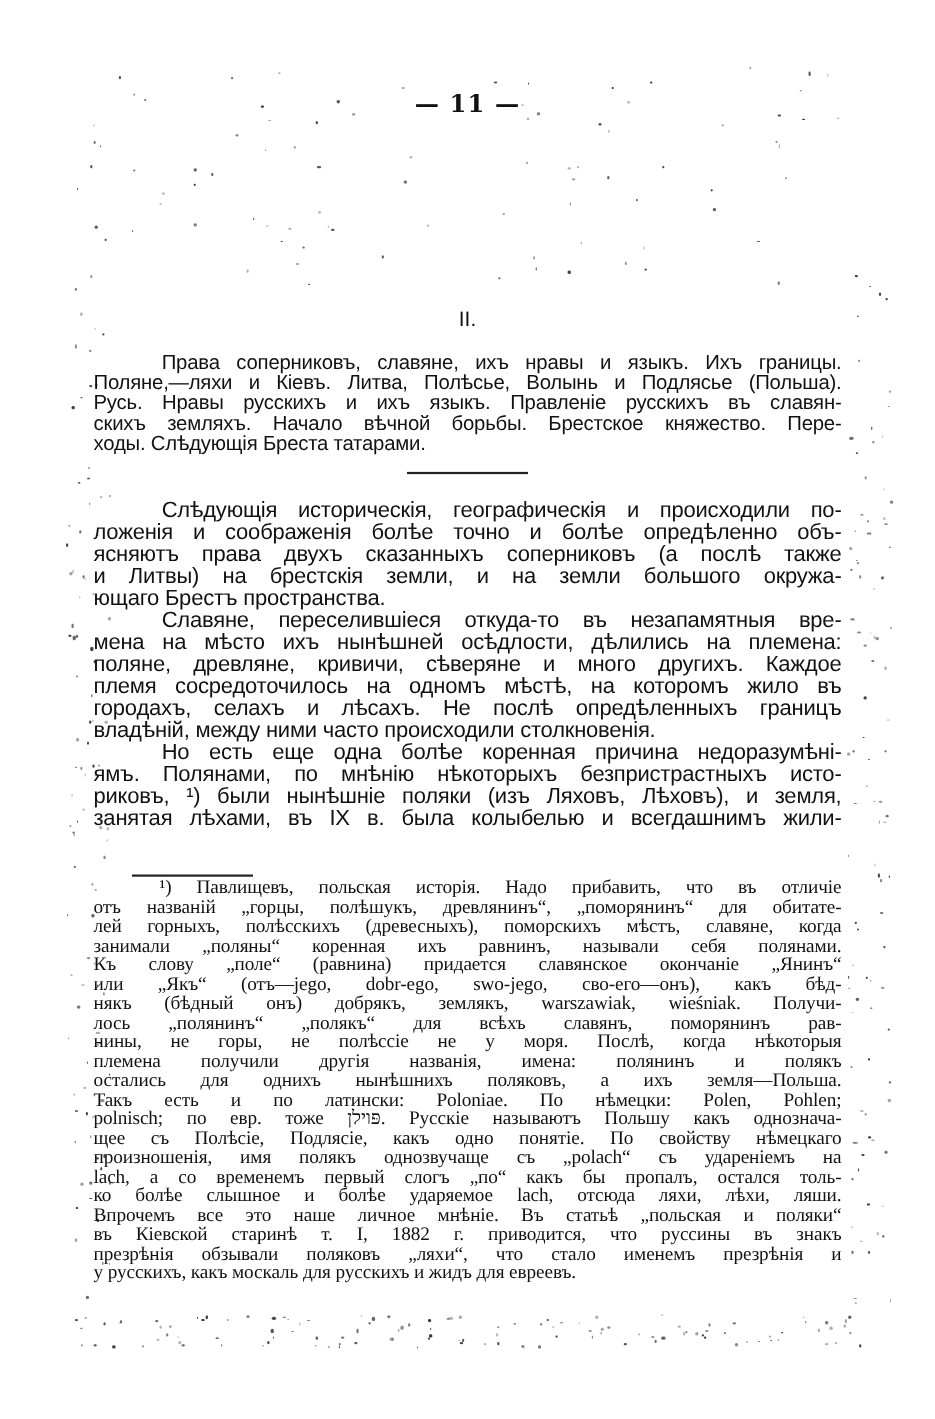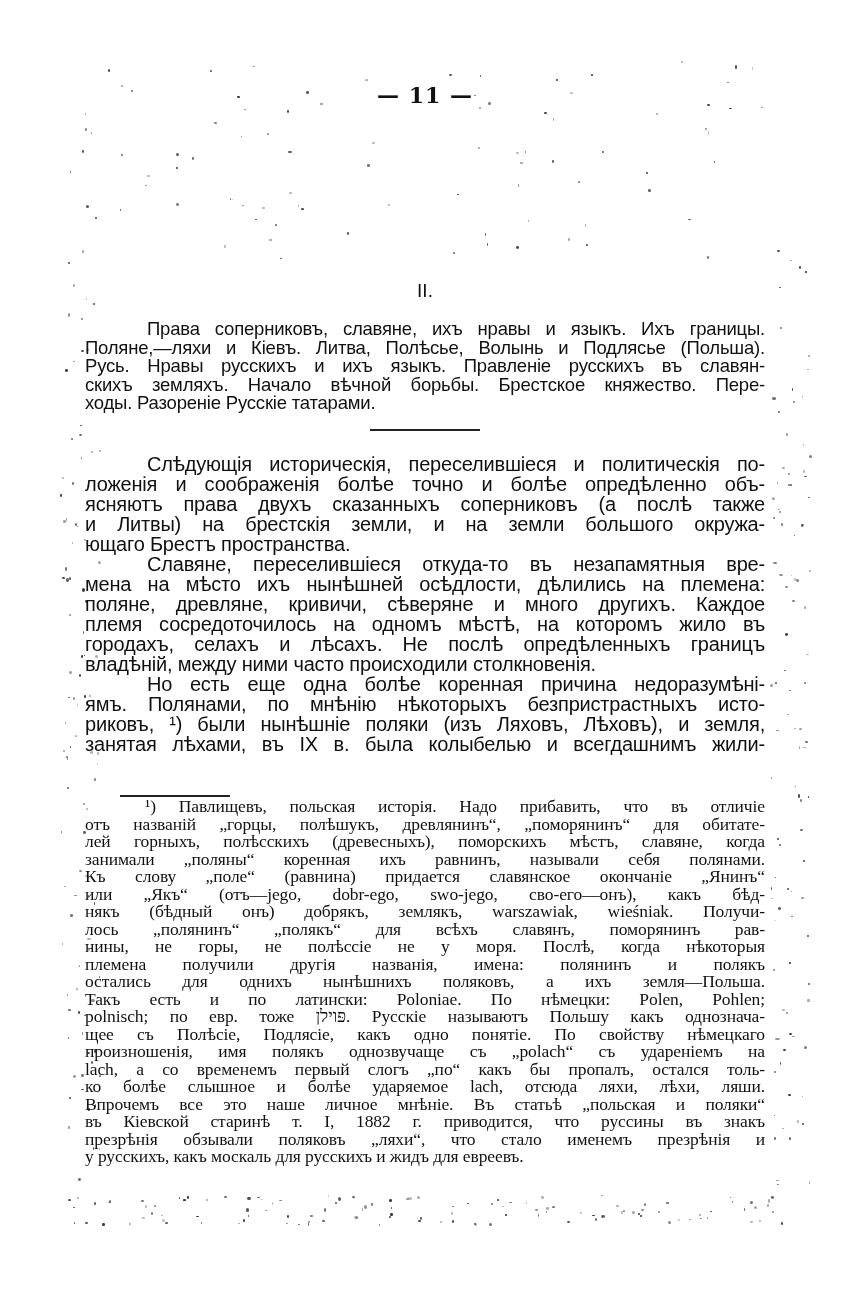--- a/index.html
+++ b/index.html
@@ -443,27 +443,27 @@
     </div>
 
   <div class="page-number">— 11 —</div>
   <div class="chapter-number">II.</div>
 
   <div class="block summary">
     <span class="line indent">Права соперниковъ, славяне, ихъ нравы и языкъ. Ихъ границы.</span>
     <span class="line">Поляне,—ляхи и Кіевъ. Литва, Полѣсье, Волынь и Подлясье (Польша).</span>
     <span class="line">Русь. Нравы русскихъ и ихъ языкъ. Правленіе русскихъ въ славян-</span>
     <span class="line">скихъ земляхъ. Начало вѣчной борьбы. Брестское княжество. Пере-</span>
-    <span class="line last">ходы. Разореніе Русскіе татарами.</span>
+    <span class="line last">ходы. Слѣдующія Бреста татарами.</span>
   </div>
 
   <div class="divider"></div>
 
   <div class="block main">
-    <span class="line indent">Слѣдующія историческія, переселившіеся и политическія по-</span>
+    <span class="line indent">Слѣдующія историческія, географическія и происходили по-</span>
     <span class="line">ложенія и соображенія болѣе точно и болѣе опредѣленно объ-</span>
     <span class="line">ясняютъ права двухъ сказанныхъ соперниковъ (а послѣ также</span>
     <span class="line">и Литвы) на брестскія земли, и на земли большого окружа-</span>
     <span class="line last">ющаго Брестъ пространства.</span>
     <span class="line indent">Славяне, переселившіеся откуда-то въ незапамятныя вре-</span>
     <span class="line">мена на мѣсто ихъ нынѣшней осѣдлости, дѣлились на племена:</span>
     <span class="line">поляне, древляне, кривичи, сѣверяне и много другихъ. Каждое</span>
     <span class="line">племя сосредоточилось на одномъ мѣстѣ, на которомъ жило въ</span>
     <span class="line">городахъ, селахъ и лѣсахъ. Не послѣ опредѣленныхъ границъ</span>
     <span class="line last">владѣній, между ними часто происходили столкновенія.</span>

